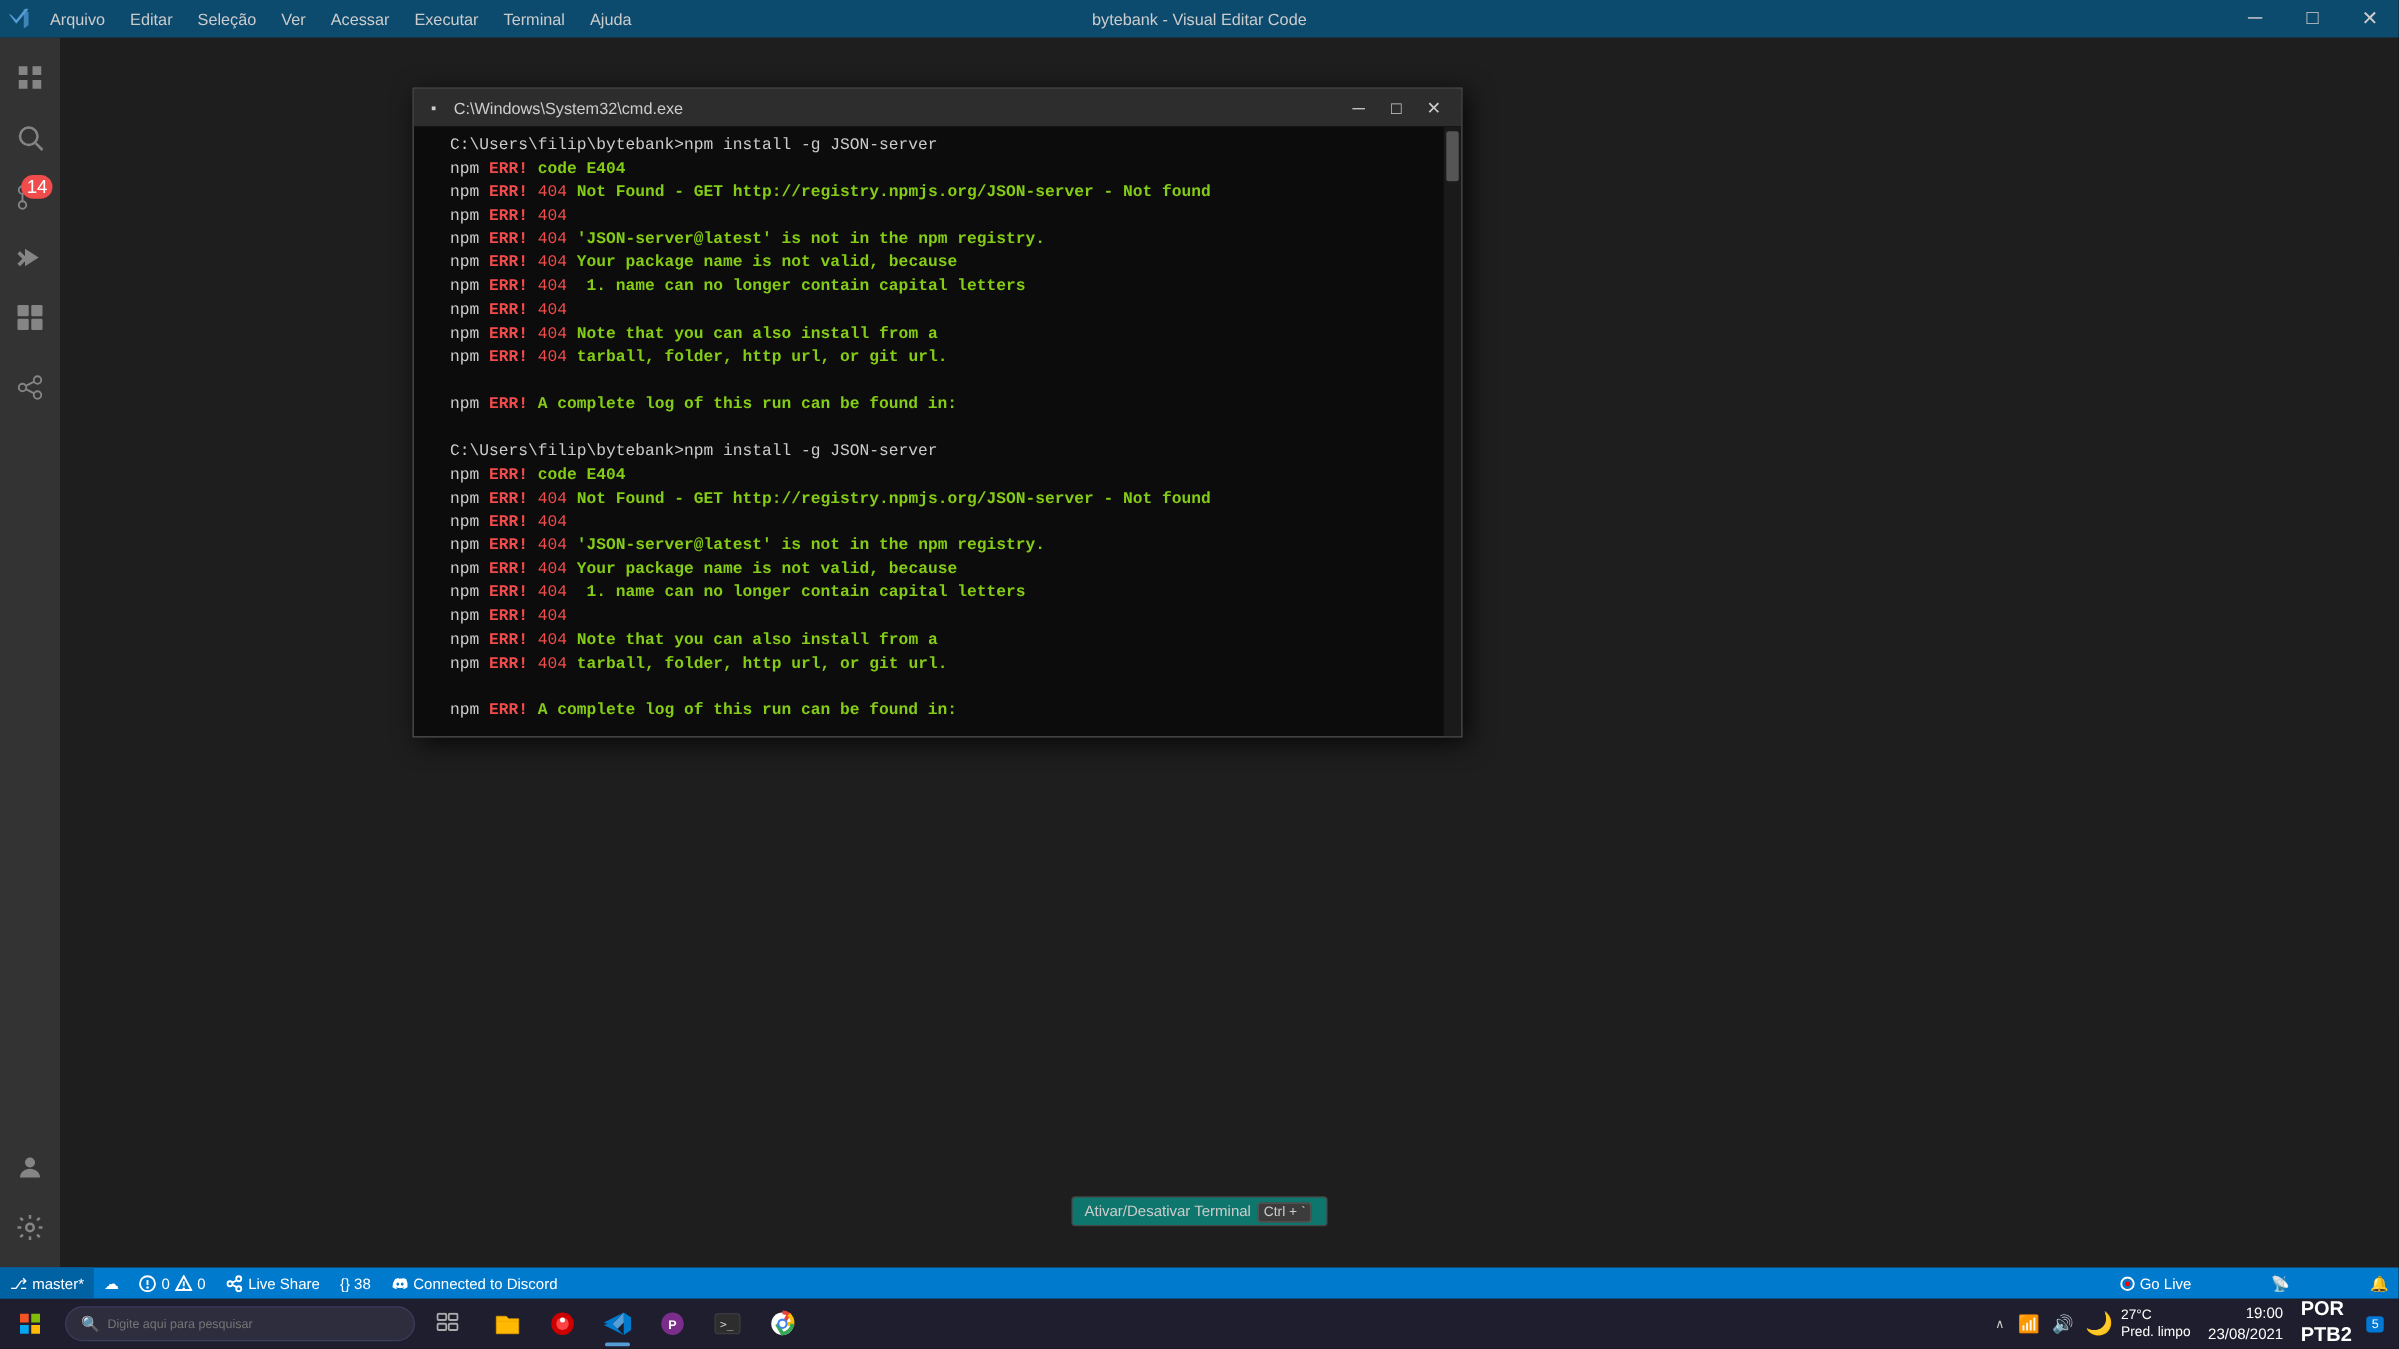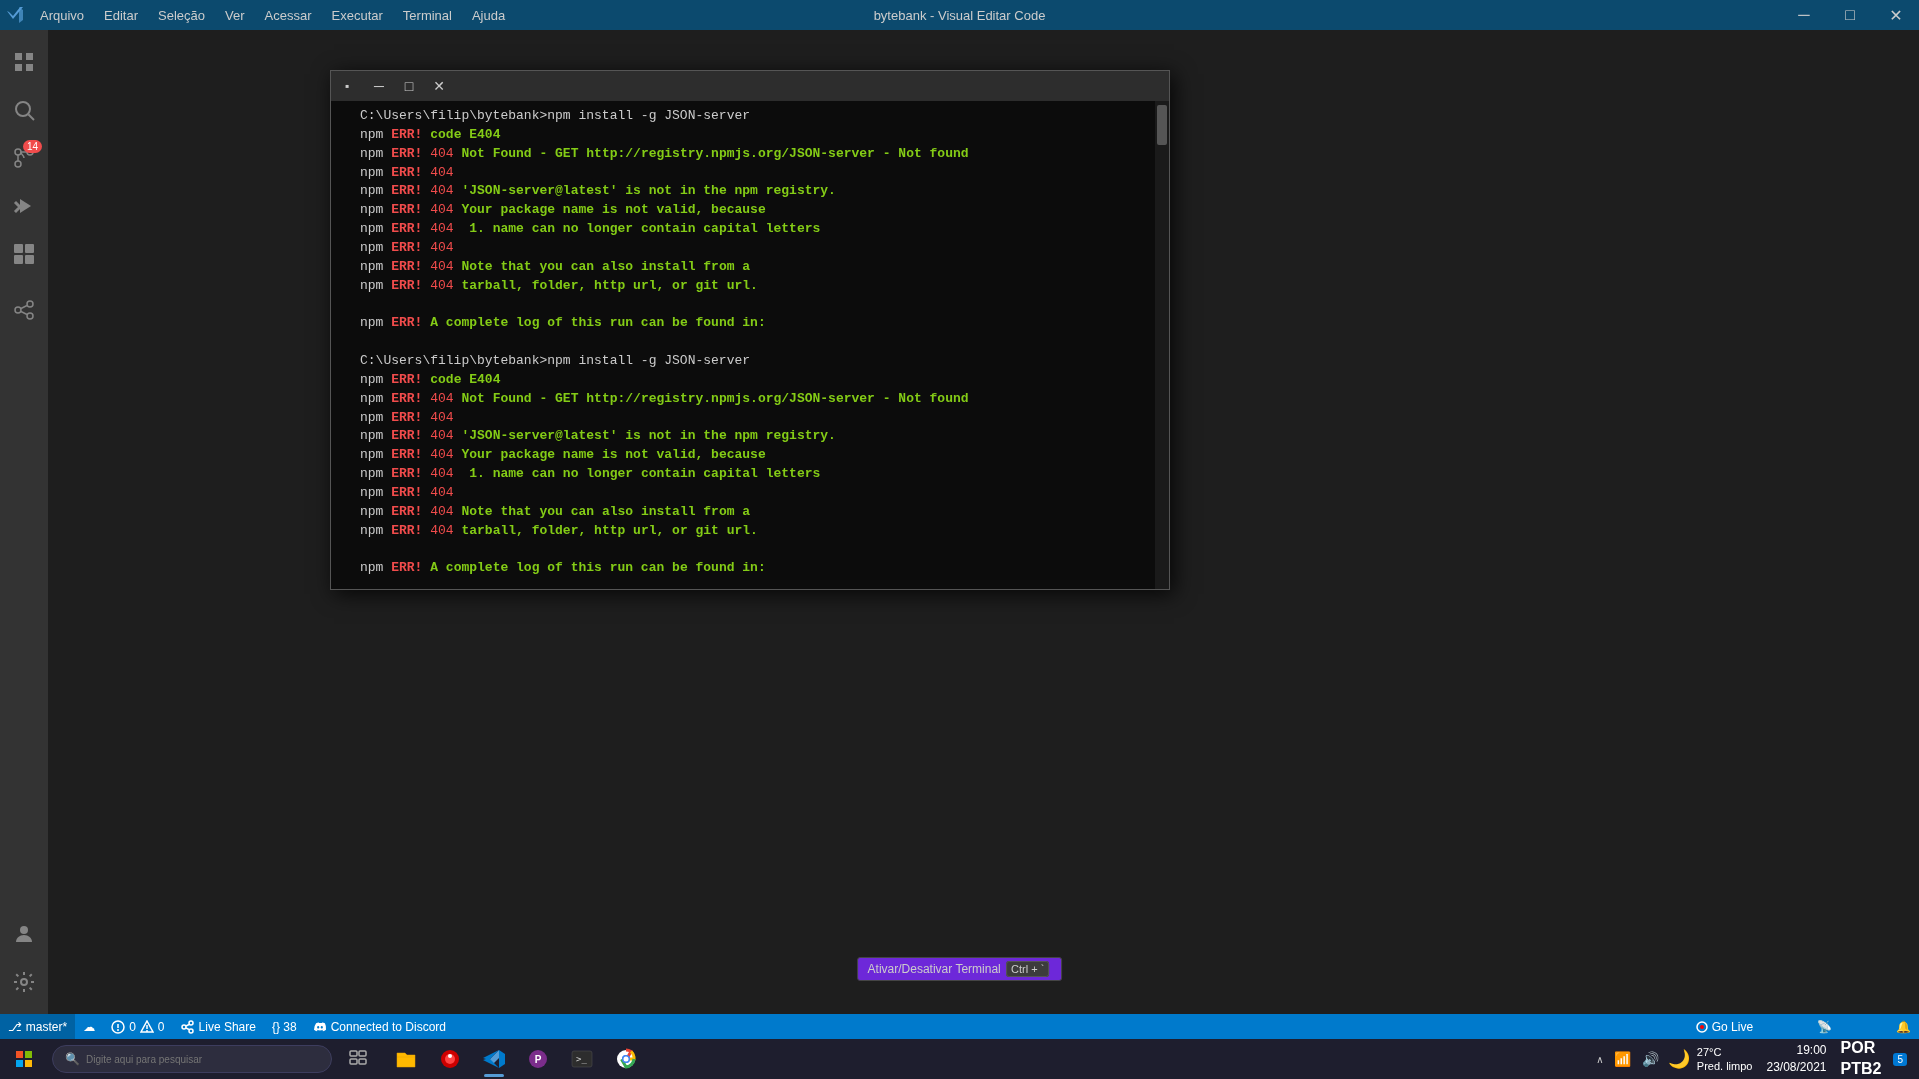--- a/index.html
+++ b/index.html
@@ -93,21 +93,21 @@
       font-size: 22px;
       cursor: pointer;
       position: relative;
     }
     .activity-item .badge {
       position: absolute;
       top: 6px;
       right: 6px;
       background: #f14c4c;
       color: white;
-      font-size: 10px;
+      font-size: 15px;
       border-radius: 10px;
       padding: 1px 4px;
       min-width: 16px;
       text-align: right;
     }
     .activity-bottom {
       margin-top: auto;
       padding-bottom: 8px;
     }
 
@@ -213,21 +213,21 @@
     .err-word { color: #f14c4c; font-weight: bold; }
     .err-404 { color: #f14c4c; }
     .err-msg { color: #84cc16; font-weight: bold; }
 
     
     .tooltip-bar {
       position: absolute;
       bottom: 58px;
       left: 50%;
       transform: translateX(-50%);
-      background: #6d28d9;
+      background: #0f766e;
       border: 1px solid #454545;
       color: #cccccc;
       font-size: 12px;
       padding: 4px 10px;
       border-radius: 3px;
       white-space: nowrap;
       z-index: 70;
     }
     .tooltip-bar .kbd {
       background: #3c3c3c;
@@ -513,20 +513,21 @@
       </div>
     </div>
   </div>
 
   <div class="main-content">
   </div>
 
   <div class="cmd-window">
     <div class="cmd-title-bar">
       <div class="cmd-title-icon">▪</div>
+      <div class="cmd-title-text">C:\Windows\System32\cmd.exe</div>
       <div class="cmd-controls">
         <div class="cmd-btn">─</div>
         <div class="cmd-btn">□</div>
         <div class="cmd-btn close-btn">✕</div>
       </div>
     </div>
     <div class="cmd-body">
       <div class="cmd-content">
         <div class="cmd-line"><span class="cmd-prompt">C:\Users\filip\bytebank&gt;</span><span class="cmd-cmd">npm install -g JSON-server</span></div>
         <div class="cmd-line"><span class="err-npm">npm </span><span class="err-word">ERR!</span><span class="err-msg"> code E404</span></div>

